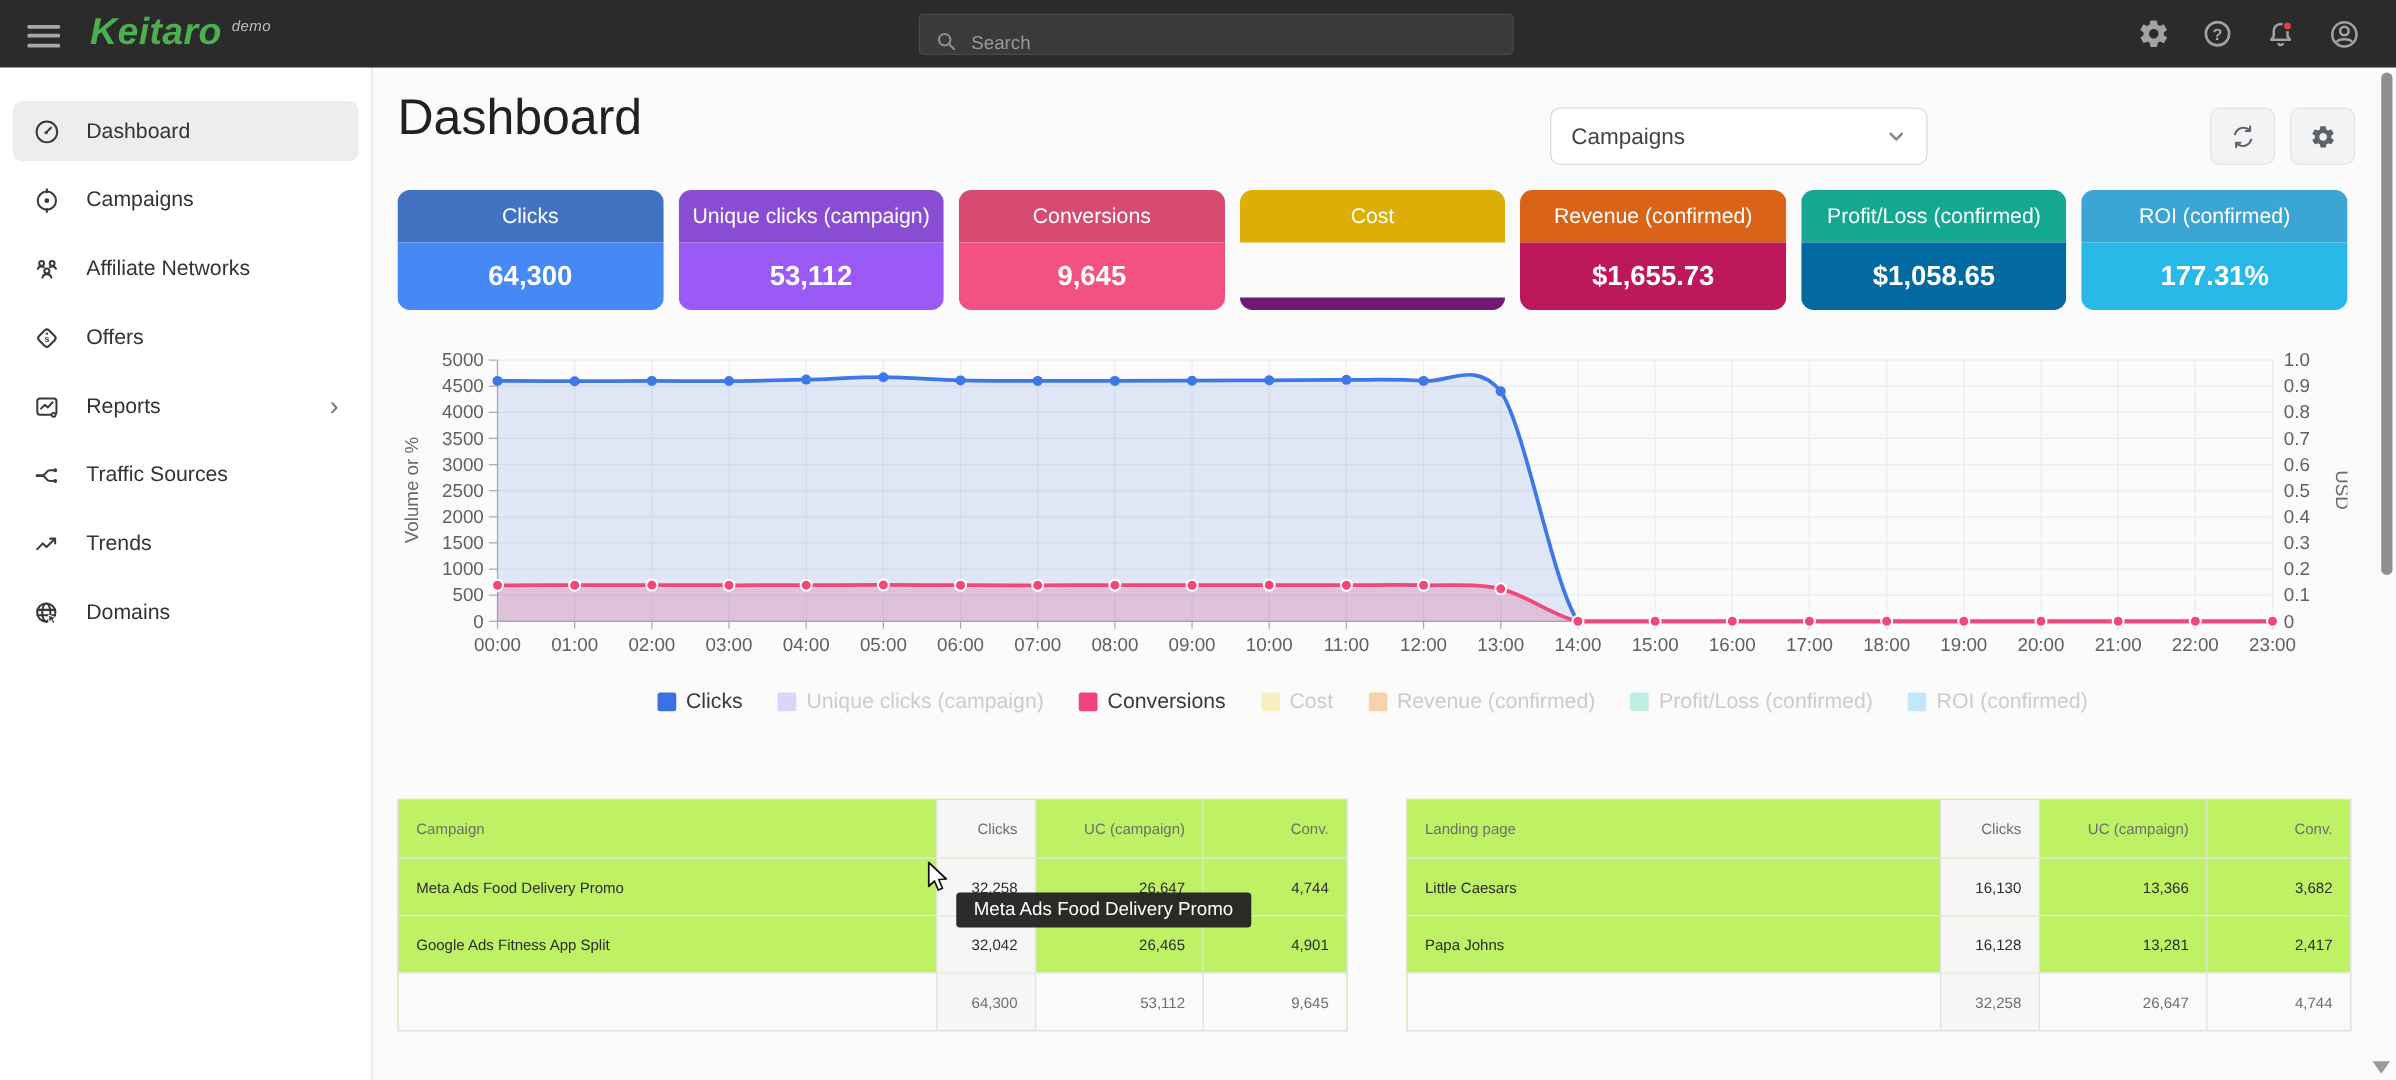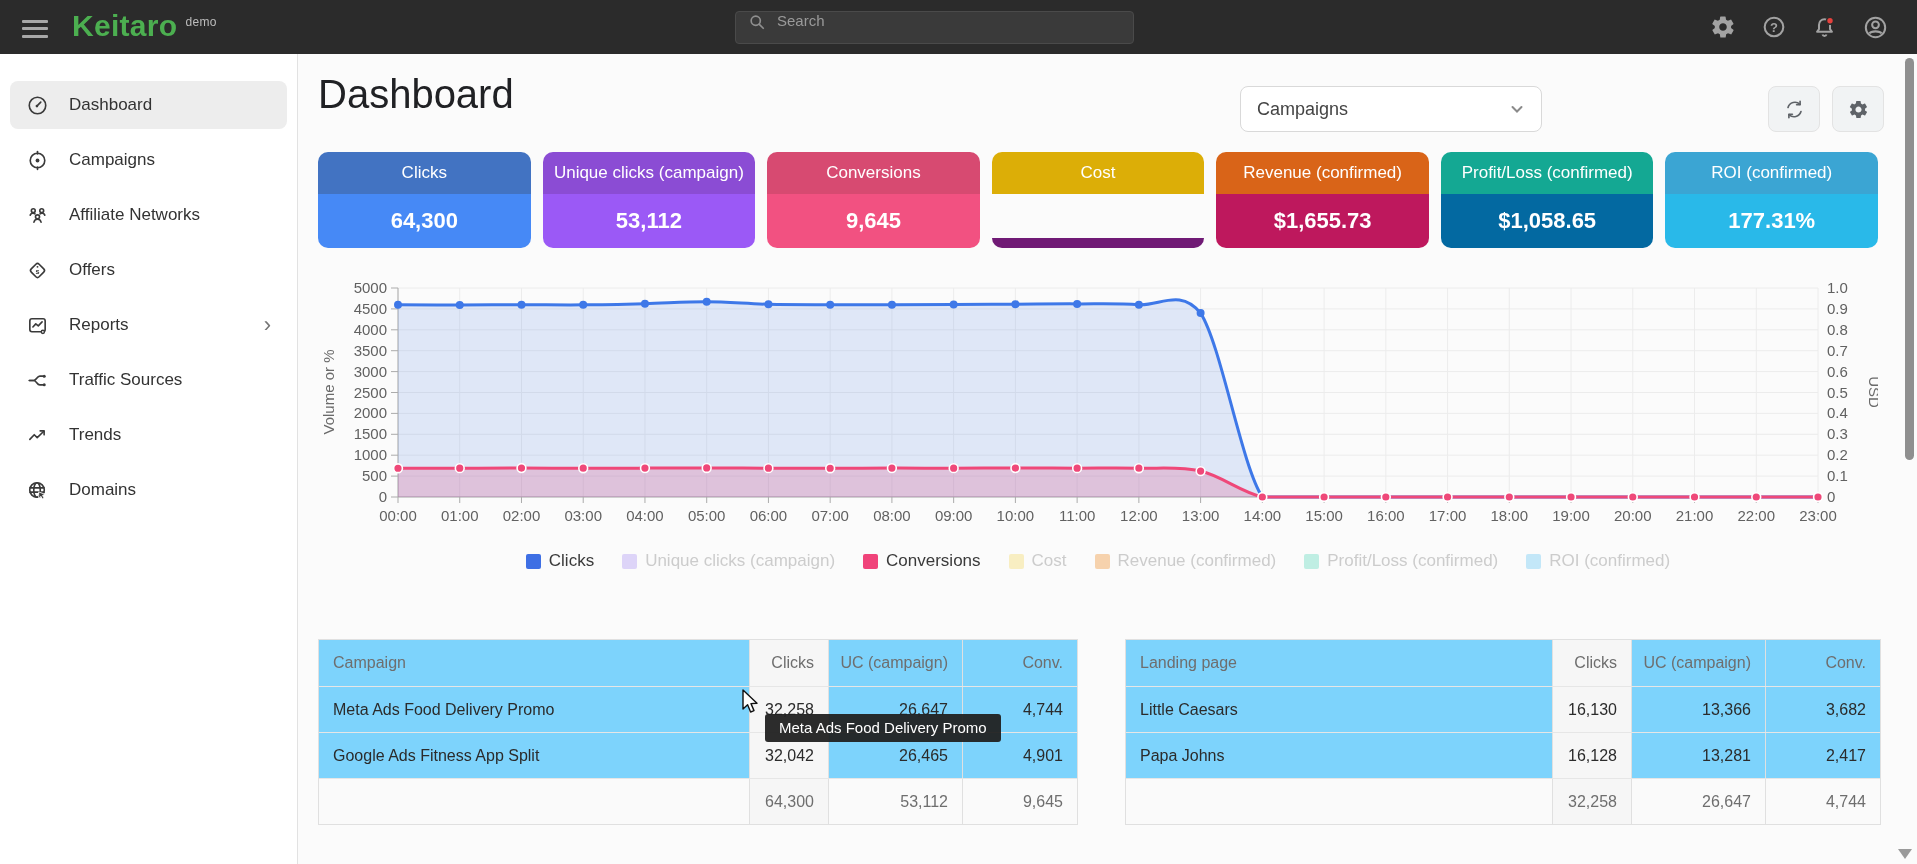--- a/index.html
+++ b/index.html
@@ -3,23 +3,23 @@
 <meta charset="utf-8">
 <style>
   * { margin:0; padding:0; box-sizing:border-box; }
   body { font-family:"Liberation Sans","DejaVu Sans",sans-serif; background:#ffffff; }
   .screen { position:relative; width:1917px; height:864px; overflow:hidden; background:#fbfbfb; }
 
   
   .topbar { position:absolute; left:0; top:0; width:1917px; height:54px; background:#2b2b2b; z-index:10; }
   .hamburger { position:absolute; left:22px; top:15px; width:26px; cursor:pointer; }
   .hamburger span { display:block; height:3px; background:#a8a8a8; border-radius:1px; margin:4.5px 0; }
-  .logo { position:absolute; left:72px; top:9px; font-size:30px; font-weight:bold; color:#4caf50; letter-spacing:.3px; }
+  .logo { position:absolute; left:72px; top:9px; font-size:30px; font-weight:bold; color:#4caf50; letter-spacing:.3px;font-style:italic; }
   .logo .badge { font-size:12px; color:#bdbdbd; font-weight:normal; margin-left:8px; vertical-align:10px; }
-  .search { position:absolute; left:735px; top:11px; width:399px; height:33px; background:#3a3a3a; border:1px solid #4a4a4a; border-radius:4px; display:flex; align-items:flex-start; padding:0 11px; }
+  .search { position:absolute; left:735px; top:11px; width:476px; height:33px; background:#3a3a3a; border:1px solid #4a4a4a; border-radius:4px; display:flex; align-items:flex-end; padding:0 11px; }
   .search svg { flex:0 0 auto; margin-right:10px; }
   .search input { flex:1; background:transparent; border:none; outline:none; color:#dddddd; font-size:15px; font-family:inherit; }
   .search input::placeholder { color:#9a9a9a; }
   .topbar-icons { position:absolute; right:28px; top:0; height:54px; display:flex; align-items:center; gap:24px; }
   .tb-icon { width:27px; height:27px; display:flex; align-items:center; justify-content:center; cursor:pointer; }
 
   
   .sidebar { position:absolute; left:0; top:54px; width:298px; height:810px; background:#ffffff; border-right:1px solid #e2e2e2; padding-top:20px; z-index:5; }
   .side-item { display:flex; align-items:center; height:48px; margin:7px 10px; padding:0 16px; border-radius:8px; color:#333333; font-size:17px; gap:20px; cursor:pointer; }
   .side-item.active { background:#ededed; }
@@ -40,21 +40,21 @@
 
   
   .chart-svg { position:absolute; left:318px; top:276px; }
   .legend { position:absolute; left:318px; top:551px; width:1560px; display:flex; justify-content:center; align-items:center; gap:28px; font-size:17px; }
   .legend-item { display:flex; align-items:center; gap:8px; cursor:pointer; }
   .legend-item .box { width:15px; height:15px; border-radius:2px; }
   .legend-item.on  .lbl { color:#3a3a3a; }
   .legend-item.off .lbl { color:#cccccc; }
 
   
-  .dtable { position:absolute; top:639px; background:#7dd3fc; border:1px solid #e0e0e0; font-size:16px; color:#2b2b2b; }
+  .dtable { position:absolute; top:639px; background:#bef264; border:1px solid #e0e0e0; font-size:12px; color:#2b2b2b; }
   #table-0 { left:318px;  width:760px; }
   #table-1 { left:1125px; width:756px; }
   .trow { display:grid; grid-template-columns:1fr 80px 134px 114px; }
   .trow + .trow { border-top:1px solid #e6e6e6; }
   .tcell { padding:0 14px; height:45px; display:flex; align-items:center; overflow:hidden; white-space:nowrap; }
   .thead .tcell { height:46px; color:#6e6e6e; }
   .num { justify-content:flex-end; }
   .c1 { background:#f6f6f6; border-left:1px solid #e0e0e0; border-right:1px solid #e0e0e0; position:relative; }
   .c2 { border-right:1px solid #e0e0e0; }
   .thead .c1::before { content:""; position:absolute; left:-1px; right:-1px; top:-5px; height:4px; background:#9e9e9e; }

